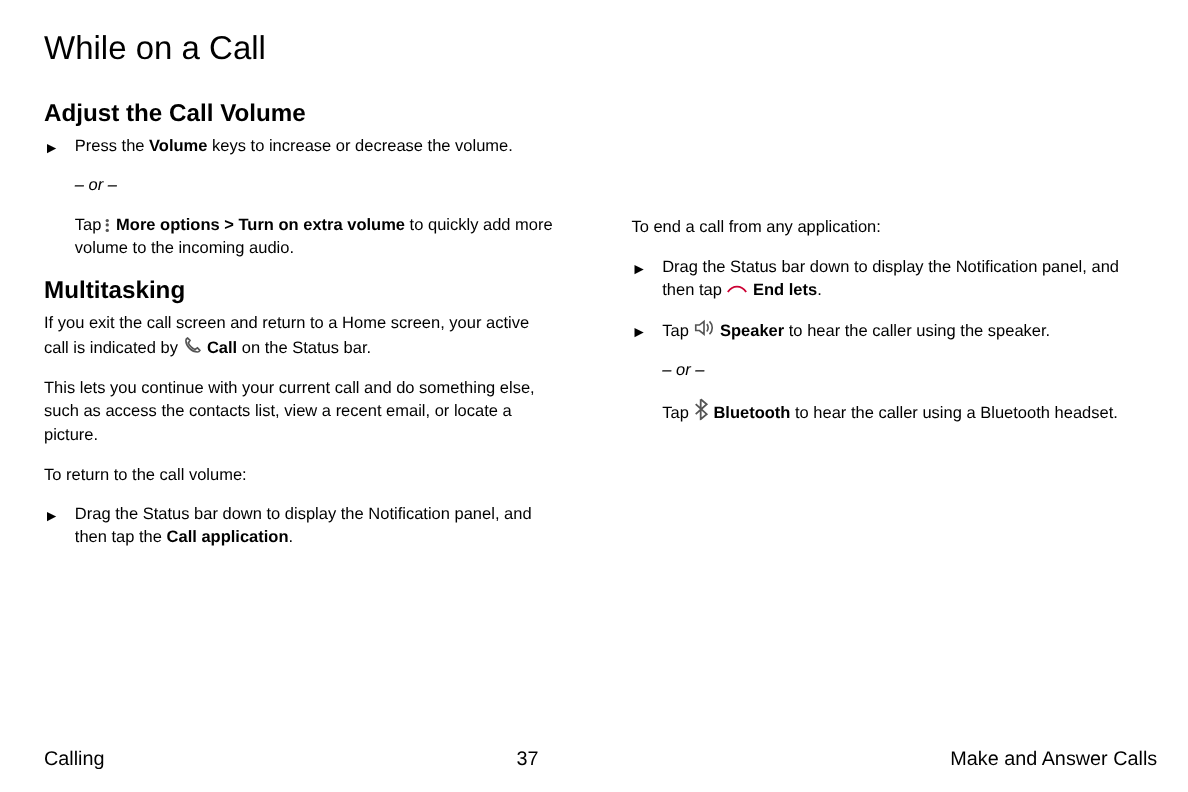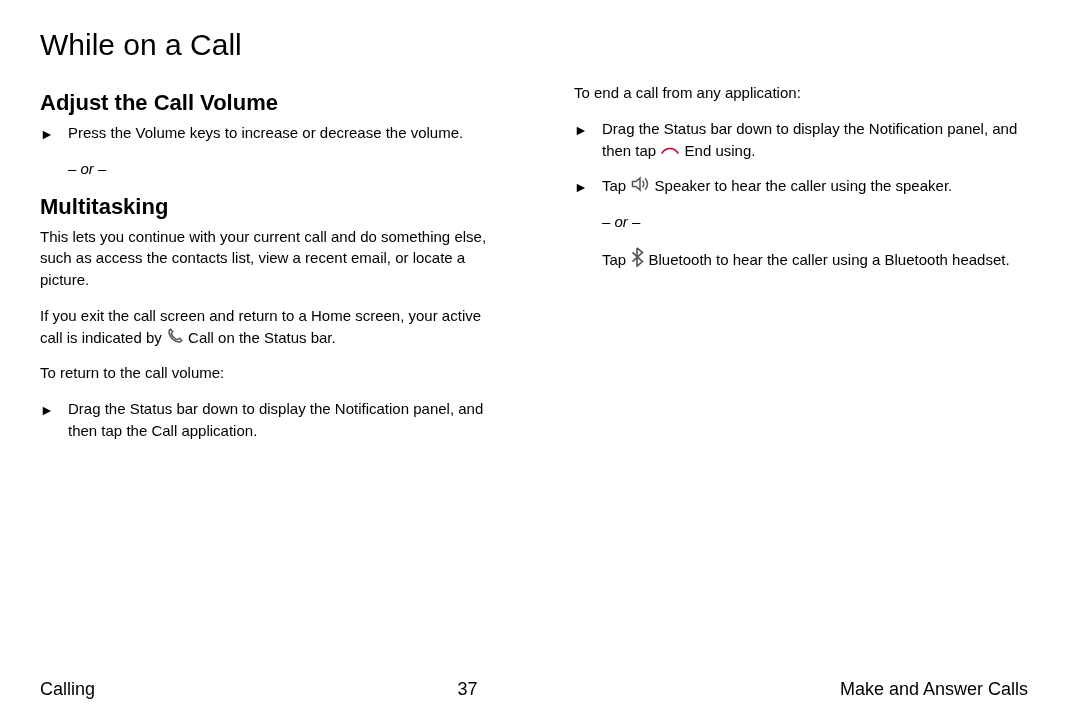--- a/index.html
+++ b/index.html
@@ -13,20 +13,21 @@
     position: relative;
   }
   h1 {
     font-size: 30px;
     font-weight: 400;
     margin-bottom: 20px;
   }
   .columns {
     display: flex;
     gap: 68px;
+    align-items: center;
   }
   .col {
     flex: 1;
     min-width: 0;
   }
   h2 {
     font-size: 22px;
     font-weight: 700;
     margin-bottom: 6px;
     margin-top: 8px;
@@ -51,87 +52,91 @@
   }
   .or {
     padding-left: 28px;
     margin-bottom: 14px;
     font-style: italic;
   }
   .sub {
     padding-left: 28px;
     margin-bottom: 14px;
   }
-  .bold { font-weight: 400; }
+  .bold { font-weight: 700; }
   .icon {
     display: inline-block;
     vertical-align: -2px;
   }
   .icon-more {
     display: inline-block;
     vertical-align: middle;
     margin-right: 2px;
   }
   .icon-more span {
     display: block;
     width: 3px; height: 3px;
     background: #555;
     border-radius: 50%;
     margin: 1.5px 0;
   }
   .footer {
     position: absolute;
     bottom: 20px;
     left: 40px;
-    right: 52px;
+    right: 28px;
     display: flex;
     justify-content: space-between;
     font-size: 18px;
   }
 </style>
 </head>
 <body>
 
 <h1>While on a Call</h1>
 
 <div class="columns">
 
   <div class="col">
     <h2>Adjust the Call Volume</h2>
     <ul>
       <li class="arrow">
         <span>Press the </span><span class="bold">Volume</span><span> keys to increase or decrease the volume.</span>
       </li>
     </ul>
     <p class="or">– or –</p>
+    <p class="sub">
+      <span>Tap </span><span class="icon-more"><span></span><span></span><span></span></span>
+      <span class="bold">More options &gt; Turn on extra volume</span><span> to quickly add more volume to the incoming audio.</span>
+    </p>
 
     <h2>Multitasking</h2>
-    <p>This lets you continue with your current call and do something else, such as access the contacts list, view a recent email, or locate a picture.</p>
     <p>
       <span>If you exit the call screen and return to a Home screen, your active call is indicated by </span><svg class="icon" width="18" height="18" viewBox="0 0 24 24">
           <path fill="none" stroke="#555" stroke-width="2" d="M6 3 C6 3 4 4 4 6 C4 13 11 20 18 20 C20 20 21 18 21 18 L18 15 L15 17 C12 16 8 12 7 9 L9 6 Z"></path>
         </svg>
       <span class="bold">Call</span><span> on the Status bar.</span>
     </p>
+    <p>This lets you continue with your current call and do something else, such as access the contacts list, view a recent email, or locate a picture.</p>
     <p>To return to the call volume:</p>
     <ul>
       <li class="arrow">
         <span>Drag the Status bar down to display the Notification panel, and then tap the </span><span class="bold">Call application</span><span>.</span>
       </li>
     </ul>
   </div>
 
   <div class="col">
     <p>To end a call from any application:</p>
     <ul>
       <li class="arrow">
         <span>Drag the Status bar down to display the Notification panel, and then tap </span><svg class="icon" width="20" height="14" viewBox="0 0 24 14">
             <path fill="none" stroke="#c03" stroke-width="2" d="M2 10 C2 10 6 4 12 4 C18 4 22 10 22 10"></path>
           </svg>
-        <span class="bold">End using</span><span>.</span>
+        <span class="bold">End lets</span><span>.</span>
       </li>
     </ul>
 
     <ul>
       <li class="arrow">
         <span>Tap </span><svg class="icon" width="20" height="18" viewBox="0 0 24 20">
             <path fill="none" stroke="#555" stroke-width="1.8" d="M3 7 L7 7 L12 3 L12 17 L7 13 L3 13 Z M15 6 C17 8 17 12 15 14 M18 3 C22 7 22 13 18 17"></path>
           </svg>
         <span class="bold">Speaker</span><span> to hear the caller using the speaker.</span>
       </li>

